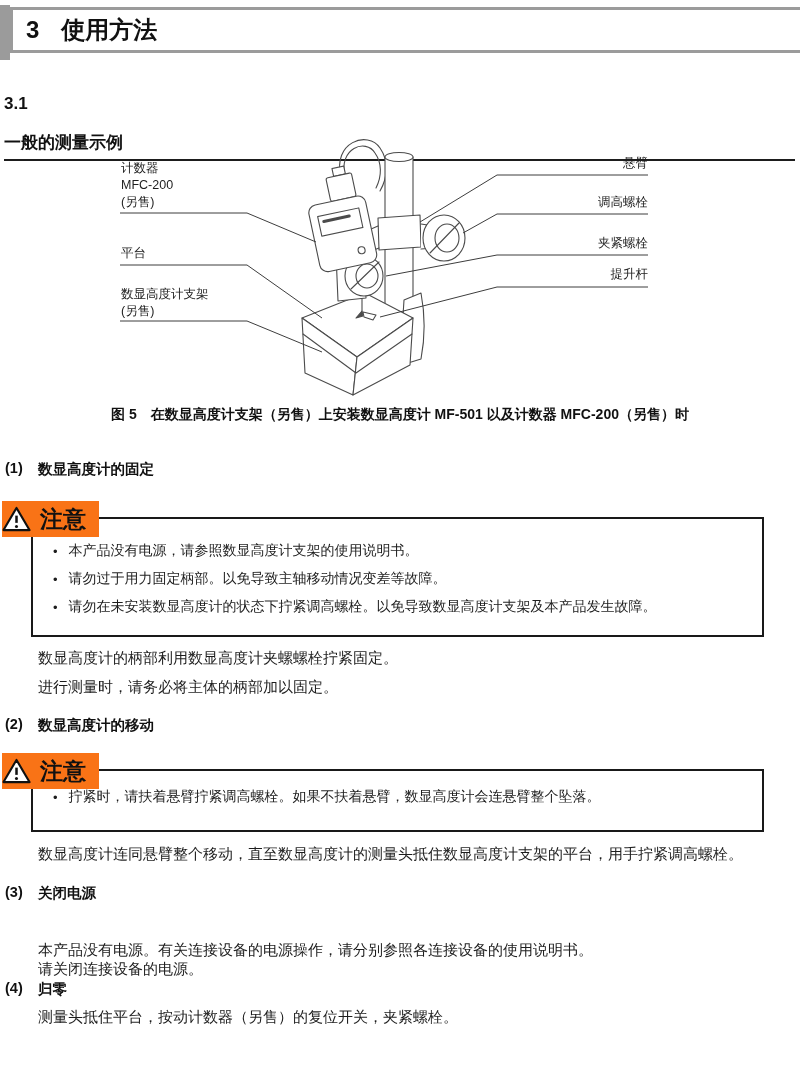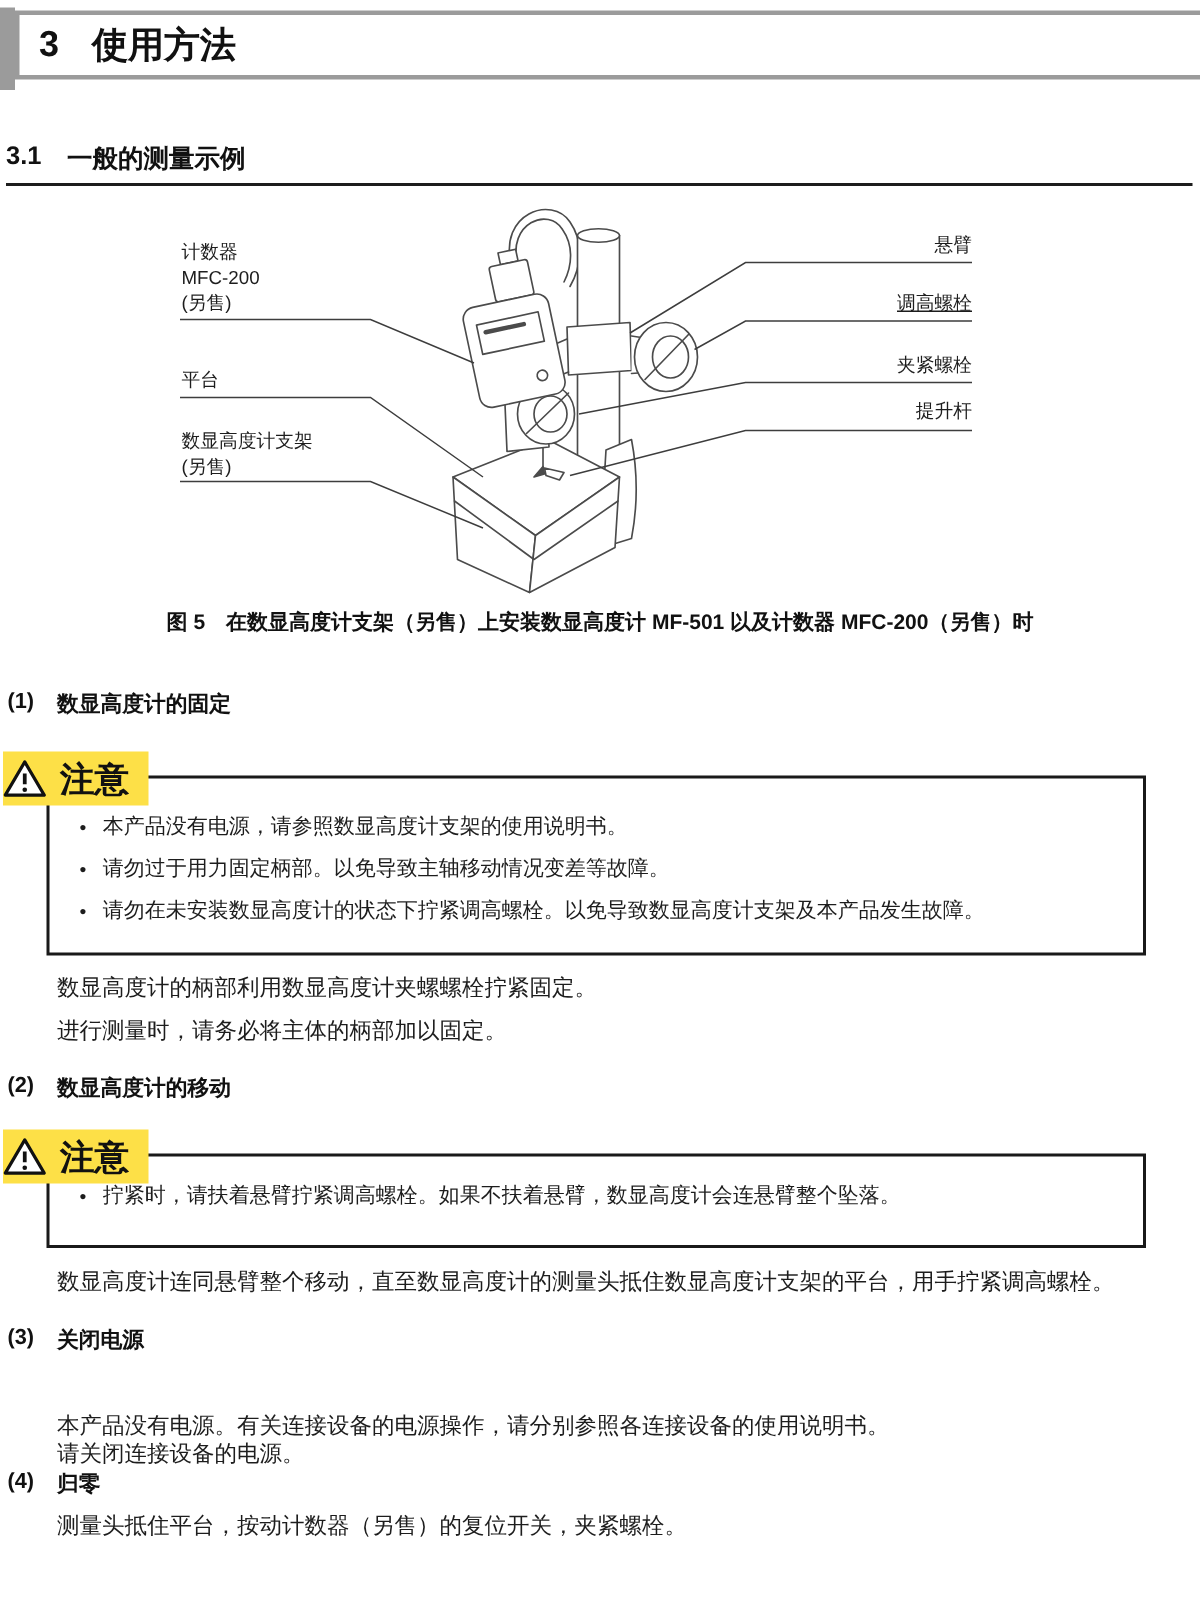--- a/index.html
+++ b/index.html
@@ -12,38 +12,38 @@
   .hdr-box{
     position:absolute;left:10px;top:7px;width:776px;height:40px;
     border:3px solid #9b9b9b;background:#fff;
     display:flex;align-items:center;gap:22px;padding-left:13px;
     font-size:24px;font-weight:bold;color:#111;
   }
   
   .sec31{
     position:absolute;left:4px;top:94px;width:791px;
     border-bottom:2px solid #1d1d1d;padding-bottom:5px;
-    display:flex;gap:17px;font-size:17px;font-weight:bold;color:#111;
+    display:flex;gap:17px;font-size:17px;font-weight:bold;color:#111;flex-direction:column;
   }
   
   .fig-svg{position:absolute;left:0;top:130px;}
   .fig-label{position:absolute;font-size:12.5px;line-height:17px;color:#1d1d1d;white-space:nowrap;}
   .fig-label.right{text-align:right;width:151px;}
   .fig-caption{
     position:absolute;left:0;top:406px;width:800px;text-align:center;
     font-size:14px;font-weight:bold;color:#111;white-space:nowrap;
   }
   
   .sec-head{position:absolute;left:5px;display:flex;font-size:14.5px;font-weight:bold;color:#111;white-space:nowrap;}
   .sec-head .num{width:33px;}
   .para{position:absolute;left:38px;font-size:15px;color:#1d1d1d;white-space:nowrap;}
   
   .caution-frame{position:absolute;left:31px;width:729px;border:2px solid #191919;background:#fff;}
   .caution-title{
-    position:absolute;left:2px;height:36px;background:#fde047;
+    position:absolute;left:2px;height:36px;background:#f97316;
     display:flex;align-items:center;gap:9px;padding:0 13px 0 0;
     font-size:23px;font-weight:bold;color:#111;
   }
   .bullet-row{position:absolute;left:53px;display:flex;gap:11px;font-size:14px;color:#1d1d1d;white-space:nowrap;}
   .bullet-row .dot{font-size:13px;line-height:19px;}
 </style>
 </head>
 <body>
 
 <div class="page">
@@ -120,21 +120,21 @@
     <div>计数器</div>
     <div>MFC-200</div>
     <div>(另售)</div>
   </div>
   <div class="fig-label" style="left:121px;top:245px;">平台</div>
   <div class="fig-label" style="left:121px;top:286px;">
     <div>数显高度计支架</div>
     <div>(另售)</div>
   </div>
   <div class="fig-label right" style="left:497px;top:155px;">悬臂</div>
-  <div class="fig-label right" style="left:497px;top:194px;text-decoration:underline;">调高螺栓</div>
+  <div class="fig-label right" style="left:497px;top:194px;">调高螺栓</div>
   <div class="fig-label right" style="left:497px;top:235px;">夹紧螺栓</div>
   <div class="fig-label right" style="left:497px;top:266px;">提升杆</div>
 
   <div class="fig-caption">图 5　在数显高度计支架（另售）上安装数显高度计 MF-501 以及计数器 MFC-200（另售）时</div>
 
   <div class="sec-head" style="top:460px;">
     <span class="num">(1)</span>
     <span>数显高度计的固定</span>
   </div>
 

